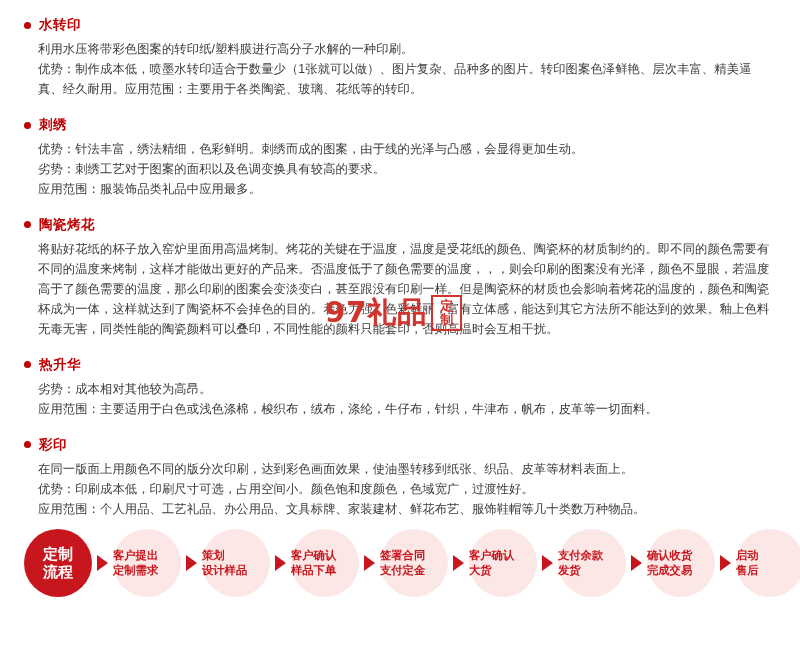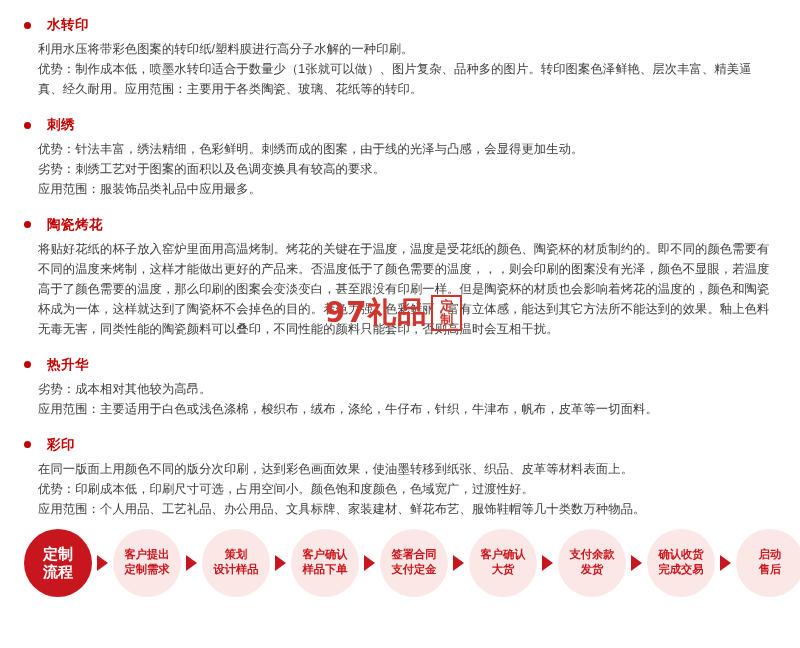--- a/index.html
+++ b/index.html
@@ -21,21 +21,21 @@
     height: 648px;
     padding: 0;
     box-sizing: border-box;
   }
   .section {
     padding: 0 24px 0 24px;
   }
   .sec-head {
     display: flex;
     align-items: center;
-    gap: 16px;
+    gap: 8px;
     margin: 0 0 7px 0;
   }
   .bullet {
     width: 7px;
     height: 7px;
     border-radius: 50%;
     background: #c00000;
     display: inline-block;
     flex: 0 0 auto;
   }
@@ -116,28 +116,27 @@
     flex: 0 0 auto;
   }
   .flow-node {
     width: 68px;
     height: 68px;
     border-radius: 50%;
     background: #fbe8e6;
     color: #c7161d;
     display: flex;
     flex-direction: column;
-    align-items: center;
+    align-items: flex-start;
     justify-content: center;
     font-size: 11.3px;
     font-weight: bold;
     line-height: 1.35;
     flex: 0 0 auto;
     text-align: center;
-    font-family: Liberation Mono, monospace;
   }
   .flow-arrow {
     width: 0;
     height: 0;
     border-top: 8px solid transparent;
     border-bottom: 8px solid transparent;
     border-left: 11px solid #c7161d;
     margin: 0 5px;
     flex: 0 0 auto;
   }

